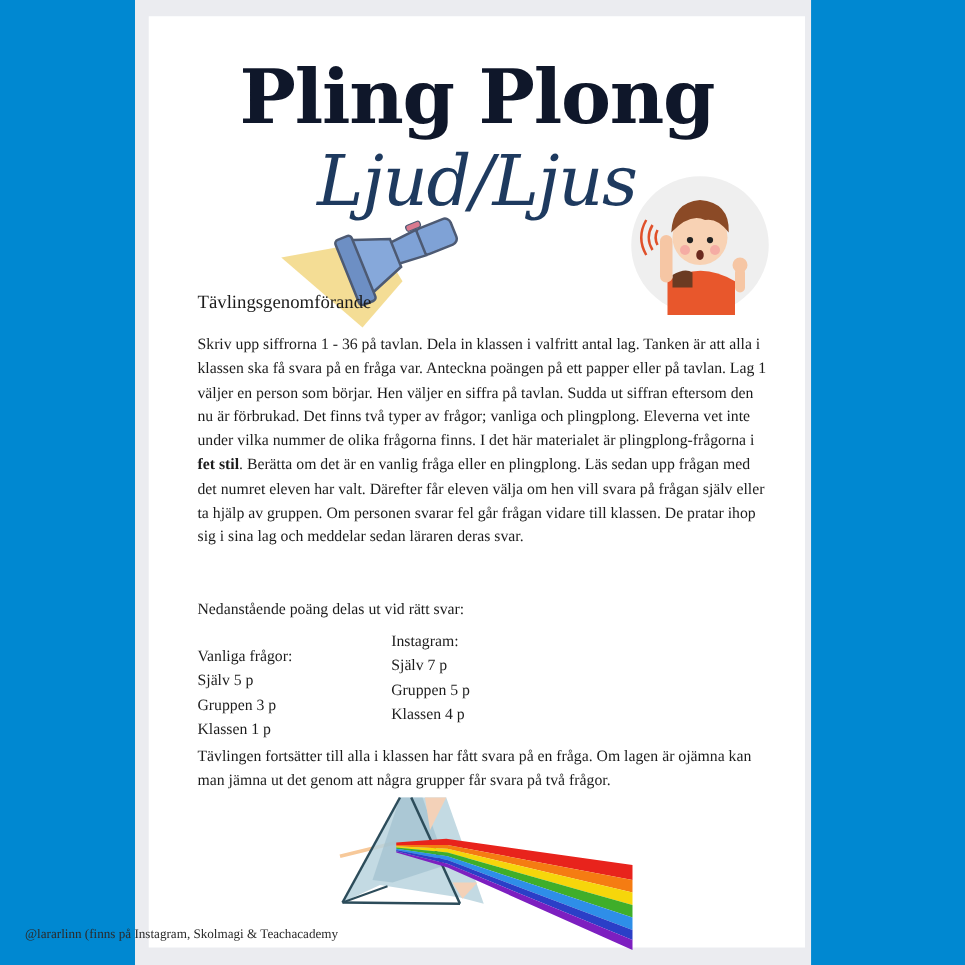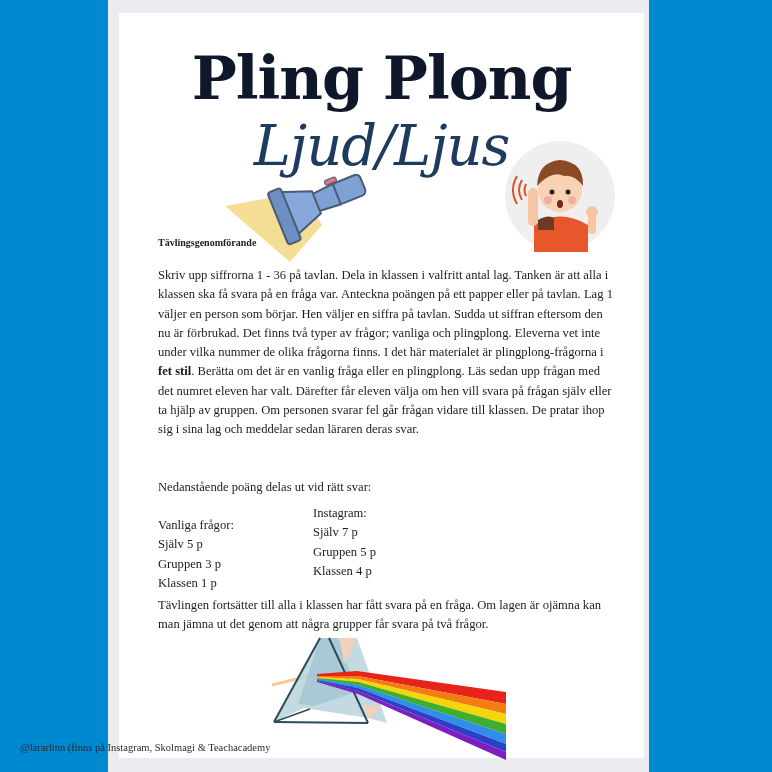--- a/index.html
+++ b/index.html
@@ -15,21 +15,21 @@
   .title-sub { position: absolute; left: 119px; width: 525px; top: 118px; text-align: center;
     font-family: "DejaVu Serif", serif; font-style: italic; font-size: 56px; color: #1e3a5f; line-height: 1; letter-spacing: -1px; }
 
   .illus { position: absolute; }
   .flashlight { left: 222px; top: 170px; width: 160px; height: 105px; }
   .boy { left: 504px; top: 140px; width: 112px; height: 112px; }
   .prism { left: 262px; top: 634px; width: 248px; height: 128px; }
 
   .text { position: absolute; left: 158px; width: 460px; font-family: "Liberation Serif", serif; font-size: 12.6px;
     color: #1c1c1c; line-height: 19.3px; }
-  .heading { top: 233px; font-weight: bold; font-size: 10px; }
+  .heading { top: 233px; font-weight: normal; font-size: 15px; }
   .para1 { top: 266px; }
   .para2 { top: 466px; margin-top: 12px; }
   .scoring { position: absolute; left: 158px; top: 504px; font-family: "Liberation Serif", serif; font-size: 12.6px; color: #1c1c1c; line-height: 19.3px; }
   .col { position: absolute; top: 0; white-space: nowrap; }
   .col-a { left: 0; margin-top: 12px; }
   .col-b { left: 155px; }
   .para3 { top: 596px; }
   b.bold { font-weight: bold; }
 
   .footer { position: absolute; left: 20px; top: 742px; font-family: "Liberation Serif", serif; font-size: 10.5px; color: #2a2a2a; white-space: nowrap; }

